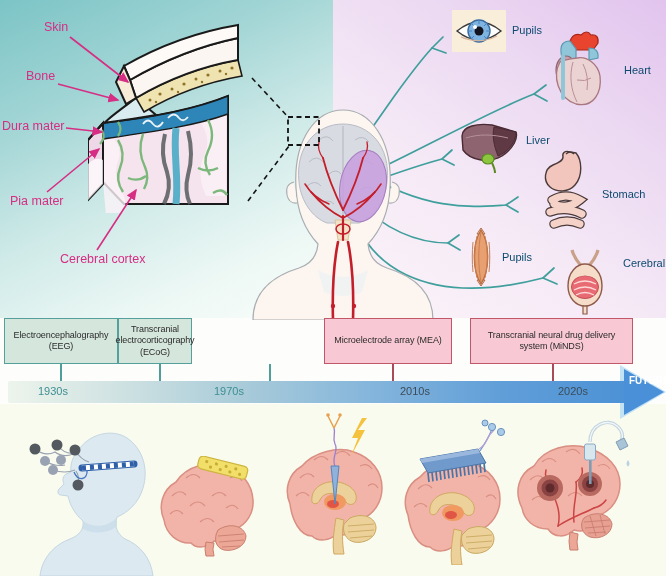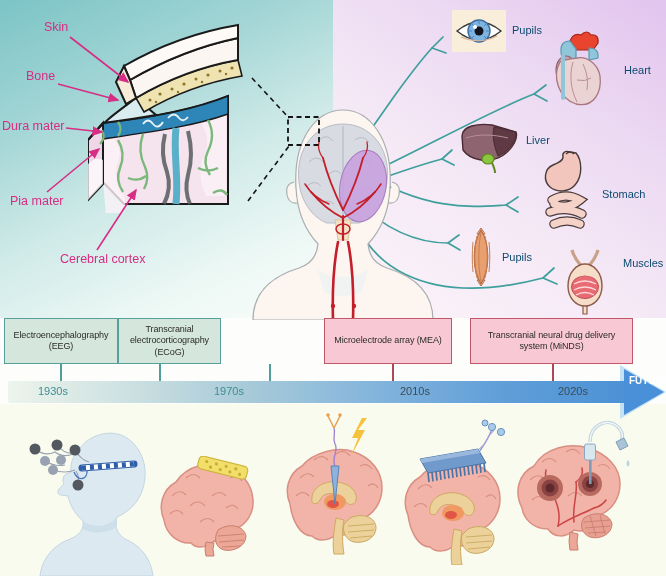--- a/index.html
+++ b/index.html
@@ -294,26 +294,26 @@
         <path d="M16,47 Q25,42 34,47"></path>
     </g>
     <path d="M13,31 Q25,24 37,31 L36,27 Q25,21 14,27 Z" fill="#f5ddc9"></path>
   </svg>
 
   <div class="blue-label" style="left:512px;top:24px">Pupils</div>
   <div class="blue-label" style="left:624px;top:64px">Heart</div>
   <div class="blue-label" style="left:526px;top:134px">Liver</div>
   <div class="blue-label" style="left:602px;top:188px">Stomach</div>
   <div class="blue-label" style="left:502px;top:251px">Pupils</div>
-  <div class="blue-label" style="left:623px;top:257px">Muscles</div>
+  <div class="blue-label" style="left:623px;top:257px">Cerebral</div>
 
   <div class="tbox green" style="left:4px;width:114px">
       <span>Electroencephalography (EEG)</span>
     </div>
-  <div class="tbox green" style="left:118px;width:103px">
+  <div class="tbox green" style="left:118px;width:74px">
       <span>Transcranial electrocorticography (ECoG)</span>
     </div>
   <div class="tbox pink" style="left:324px;width:128px">
       <span>Microelectrode array (MEA)</span>
     </div>
   <div class="tbox pink" style="left:470px;width:163px">
       <span>Transcranial neural drug delivery system (MiNDS)</span>
     </div>
 
   <div class="stem teal" style="left:60px"></div>

